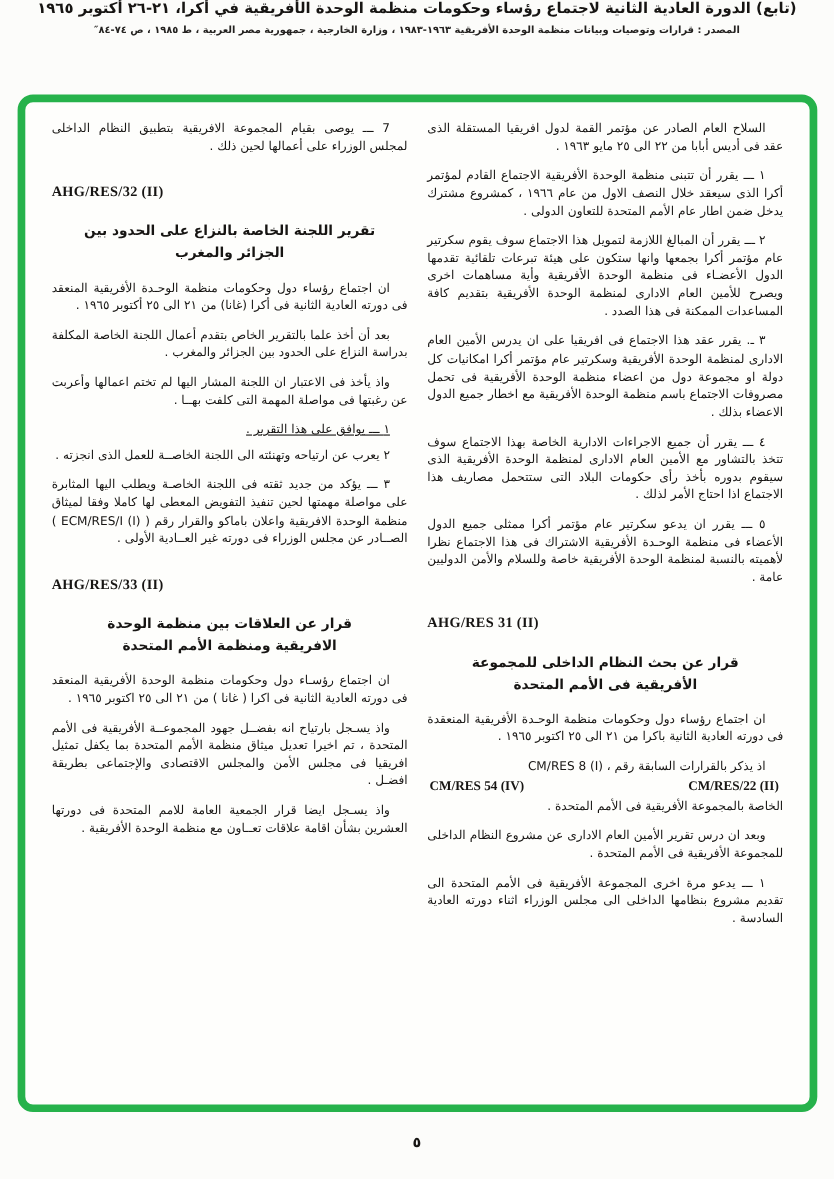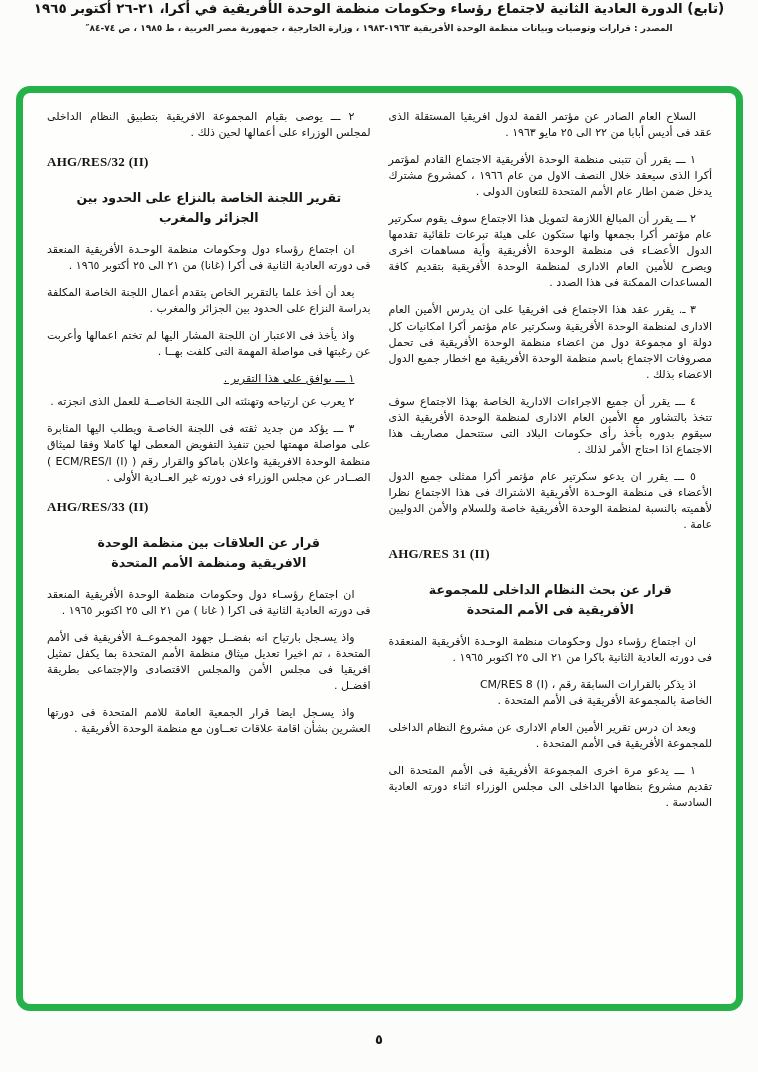--- a/index.html
+++ b/index.html
@@ -53,21 +53,21 @@
   }
   .para { margin: 0 0 11px 0; text-indent: 16px; }
   .para.tight { margin-bottom: 7px; text-decoration: underline; }
   .res-code {
     direction: ltr;
     text-align: left;
     unicode-bidi: embed;
     font-family: "Liberation Serif", serif;
     font-weight: bold;
     font-size: 13px;
-    margin: 12px 0 16px 0;
+    margin: 24px 0 16px 0;
     letter-spacing: 0.3px;
   }
   .res-heading {
     font-weight: bold;
     text-align: center;
     font-size: 12.5px;
     line-height: 1.6;
     margin: 0 26px 14px 26px;
     text-indent: 0;
   }
@@ -109,28 +109,32 @@
       <p class="para">١ ـــ يقرر أن تتبنى منظمة الوحدة الأفريقية الاجتماع القادم لمؤتمر أكرا الذى سيعقد خلال النصف الاول من عام ١٩٦٦ ، كمشروع مشترك يدخل ضمن اطار عام الأمم المتحدة للتعاون الدولى .</p>
       <p class="para">٢ ـــ يقرر أن المبالغ اللازمة لتمويل هذا الاجتماع سوف يقوم سكرتير عام مؤتمر أكرا بجمعها وانها ستكون على هيئة تبرعات تلقائية تقدمها الدول الأعضـاء فى منظمة الوحدة الأفريقية وأية مساهمات اخرى ويصرح للأمين العام الادارى لمنظمة الوحدة الأفريقية بتقديم كافة المساعدات الممكنة فى هذا الصدد .</p>
       <p class="para">٣ ـ. يقرر عقد هذا الاجتماع فى افريقيا على ان يدرس الأمين العام الادارى لمنظمة الوحدة الأفريقية وسكرتير عام مؤتمر أكرا امكانيات كل دولة او مجموعة دول من اعضاء منظمة الوحدة الأفريقية فى تحمل مصروفات الاجتماع باسم منظمة الوحدة الأفريقية مع اخطار جميع الدول الاعضاء بذلك .</p>
       <p class="para">٤ ـــ يقرر أن جميع الاجراءات الادارية الخاصة بهذا الاجتماع سوف تتخذ بالتشاور مع الأمين العام الادارى لمنظمة الوحدة الأفريقية الذى سيقوم بدوره بأخذ رأى حكومات البلاد التى ستتحمل مصاريف هذا الاجتماع اذا احتاج الأمر لذلك .</p>
       <p class="para">٥ ـــ يقرر ان يدعو سكرتير عام مؤتمر أكرا ممثلى جميع الدول الأعضاء فى منظمة الوحـدة الأفريقية الاشتراك فى هذا الاجتماع نظرا لأهميته بالنسبة لمنظمة الوحدة الأفريقية خاصة وللسلام والأمن الدوليين عامة .</p>
       <div class="res-code">AHG/RES 31 (II)</div>
       <h2 class="res-heading">قرار عن بحث النظام الداخلى للمجموعة الأفريقية فى الأمم المتحدة</h2>
       <p class="para">ان اجتماع رؤساء دول وحكومات منظمة الوحـدة الأفريقية المنعقدة فى دورته العادية الثانية باكرا من ٢١ الى ٢٥ اكتوبر ١٩٦٥ .</p>
       <div class="cm-block">
         <span class="cm-intro">اذ يذكر بالقرارات السابقة رقم ، CM/RES 8 (I)</span>
+        <span class="cm-row">
+          <span>CM/RES 54 (IV)</span>
+          <span>CM/RES/22 (II)</span>
+        </span>
         <span class="cm-tail">الخاصة بالمجموعة الأفريقية فى الأمم المتحدة .</span>
       </div>
       <p class="para">وبعد ان درس تقرير الأمين العام الادارى عن مشروع النظام الداخلى للمجموعة الأفريقية فى الأمم المتحدة .</p>
       <p class="para">١ ـــ يدعو مرة اخرى المجموعة الأفريقية فى الأمم المتحدة الى تقديم مشروع بنظامها الداخلى الى مجلس الوزراء اثناء دورته العادية السادسة .</p>
     </section>
 
     <section class="column">
-      <p class="para">٢ ـــ يوصى بقيام المجموعة الافريقية بتطبيق النظام الداخلى لمجلس الوزراء على أعمالها لحين ذلك .</p>
+      <p class="para">7 ـــ يوصى بقيام المجموعة الافريقية بتطبيق النظام الداخلى لمجلس الوزراء على أعمالها لحين ذلك .</p>
       <div class="res-code">AHG/RES/32 (II)</div>
       <h2 class="res-heading">تقرير اللجنة الخاصة بالنزاع على الحدود بين الجزائر والمغرب</h2>
       <p class="para">ان اجتماع رؤساء دول وحكومات منظمة الوحـدة الأفريقية المنعقد فى دورته العادية الثانية فى أكرا (غانا) من ٢١ الى ٢٥ أكتوبر ١٩٦٥ .</p>
       <p class="para">بعد أن أخذ علما بالتقرير الخاص بتقدم أعمال اللجنة الخاصة المكلفة بدراسة النزاع على الحدود بين الجزائر والمغرب .</p>
       <p class="para">واذ يأخذ فى الاعتبار ان اللجنة المشار اليها لم تختم اعمالها وأعربت عن رغبتها فى مواصلة المهمة التى كلفت بهــا .</p>
       <p class="para tight">١ ـــ يوافق على هذا التقرير .</p>
       <p class="para">٢ يعرب عن ارتياحه وتهنئته الى اللجنة الخاصــة للعمل الذى انجزته .</p>
       <p class="para">٣ ـــ يؤكد من جديد ثقته فى اللجنة الخاصـة ويطلب اليها المثابرة على مواصلة مهمتها لحين تنفيذ التفويض المعطى لها كاملا وفقا لميثاق منظمة الوحدة الافريقية واعلان باماكو والقرار رقم ( ECM/RES/I (I) ) الصــادر عن مجلس الوزراء فى دورته غير العــادية الأولى .</p>
       <div class="res-code">AHG/RES/33 (II)</div>
       <h2 class="res-heading">قرار عن العلاقات بين منظمة الوحدة الافريقية ومنظمة الأمم المتحدة</h2>

